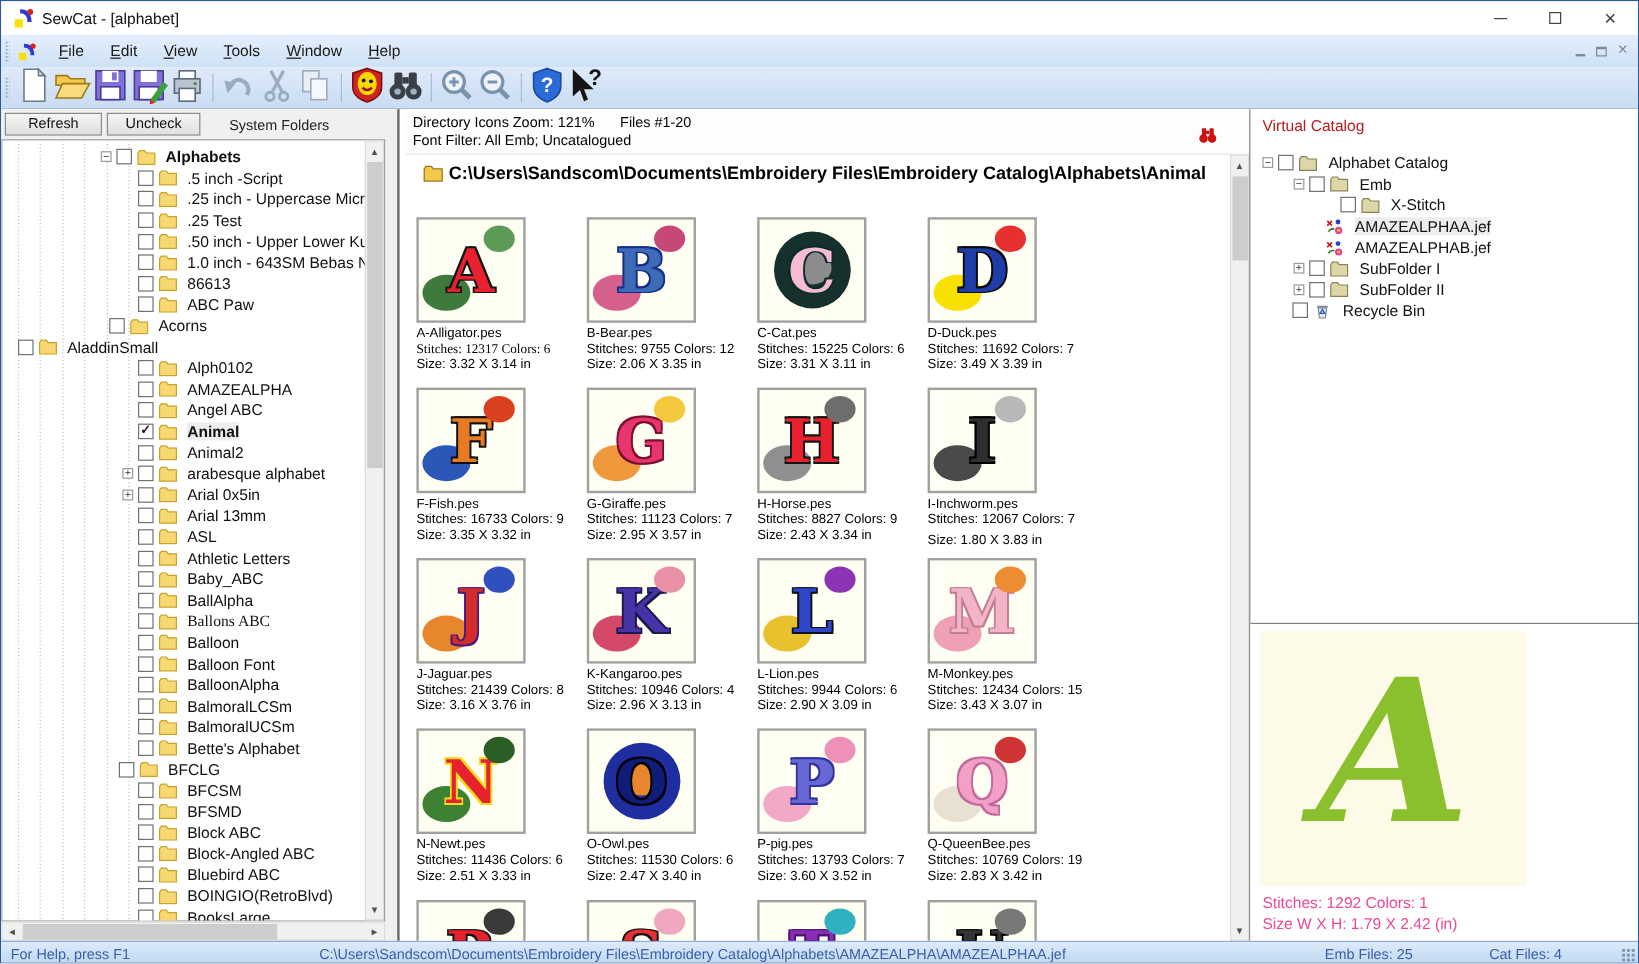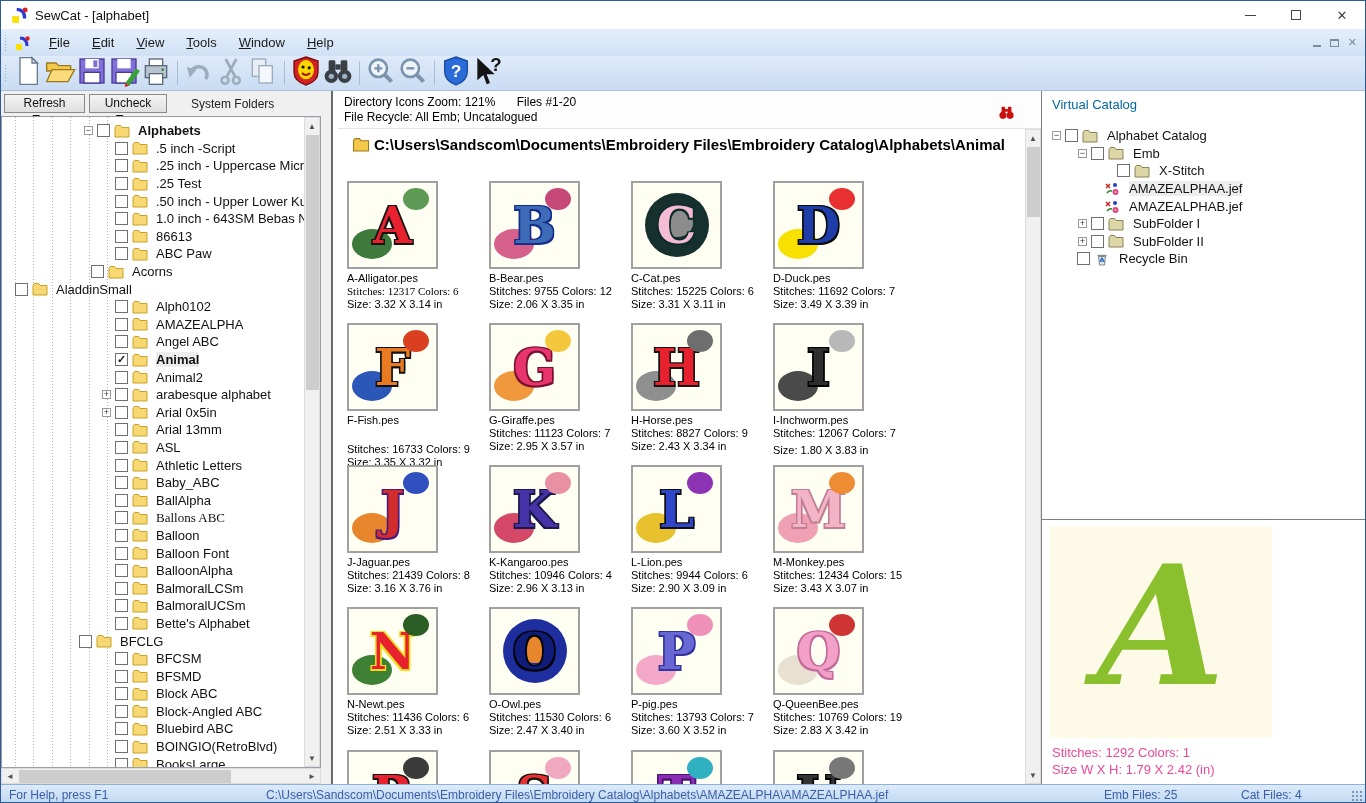--- a/index.html
+++ b/index.html
@@ -87,21 +87,21 @@
   .blob1 { position:absolute; left:3px; bottom:8px; width:40px; height:30px; border-radius:50%; }
   .blob2 { position:absolute; right:7px; top:5px; width:26px; height:22px; border-radius:50%; z-index:3; }
   .disc  { position:absolute; left:12px; top:10px; width:64px; height:64px; border-radius:50%; }
   .face  { position:absolute; left:28px; top:26px; width:32px; height:28px; border-radius:50%; z-index:1; }
   .thumb-letter { position:absolute; inset:0; display:flex; align-items:center; justify-content:center;
                   font-family:"DejaVu Serif", serif; font-weight:bold; font-size:50px; z-index:2; }
   .cap { font-size:11px; line-height:13px; color:#000; margin-top:3px; white-space:nowrap; }
 
   
   .right-panel { position:absolute; left:1040px; top:0; width:326px; height:693px; background:#fff; border-left:1px solid #808080; }
-  .vc-title { position:absolute; left:10px; top:6px; font-size:13px; color:#0369a1; }
+  .vc-title { position:absolute; left:10px; top:6px; font-size:13px; color:#b91c1c; }
   .vc-tree { position:absolute; left:4px; top:36px; width:318px; }
   .vc-tree .tree-row { height:17.6px; }
   .preview-panel { position:absolute; left:0; top:428px; width:326px; height:265px; border-top:1px solid #808080; background:#fff; }
   .preview-img { position:absolute; left:8px; top:6px; width:222px; height:212px; background:#fdfbe8;
                  display:flex; align-items:center; justify-content:center; }
   .preview-letter { font-family:"DejaVu Serif", serif; font-style:italic; font-weight:bold; font-size:165px;
                     line-height:1; transform:translateY(-6px); }
   .preview-stats { position:absolute; left:10px; top:224px; font-size:13px; color:#ec4899; line-height:17px; }
 
   
@@ -571,21 +571,21 @@
             <div class="tree-row" style="padding-left: 100px;">
               <span class="exp-spacer"></span>
               <span class="cb"></span>
               <span style="display: inline-flex; margin-right: 4px;">
                 <svg width="16" height="14" viewBox="0 0 16 14" xmlns="http://www.w3.org/2000/svg">
                   <path d="M1 13V3.5L2.4 1.5h4.2L8 3.5h7V13z" fill="#f7d873" stroke="#c9a227" stroke-width="1"></path>
                 </svg>
               </span>
               <span class="lbl">Bette's Alphabet</span>
             </div>
-            <div class="tree-row" style="padding-left: 64px;">
+            <div class="tree-row" style="padding-left: 84px;">
               <span class="exp-spacer"></span>
               <span class="cb"></span>
               <span style="display: inline-flex; margin-right: 4px;">
                 <svg width="16" height="14" viewBox="0 0 16 14" xmlns="http://www.w3.org/2000/svg">
                   <path d="M1 13V3.5L2.4 1.5h4.2L8 3.5h7V13z" fill="#f7d873" stroke="#c9a227" stroke-width="1"></path>
                 </svg>
               </span>
               <span class="lbl">BFCLG</span>
             </div>
             <div class="tree-row" style="padding-left: 100px;">
@@ -675,21 +675,21 @@
     </div>
 
     <div class="splitter-v"></div>
 
     <div class="center-panel">
       <div class="center-header">
         <div class="ch-line1">
           <span>Directory Icons Zoom: 121%</span>
           <span class="files-count">Files #1-20</span>
         </div>
-        <div class="ch-line2">File Recycle: All Emb; Uncatalogued</div>
+        <div class="ch-line2">Font Filter: All Emb; Uncatalogued</div>
         <span class="ch-binoc" id="red-binoc"><svg width="17" height="17" viewBox="0 0 24 24" xmlns="http://www.w3.org/2000/svg">
               <rect x="5" y="4" width="5" height="9" rx="1" fill="#cc1111"></rect>
               <rect x="14" y="4" width="5" height="9" rx="1" fill="#cc1111"></rect>
               <rect x="10" y="7" width="4" height="4" fill="#cc1111"></rect>
               <circle cx="7" cy="16" r="5" fill="#cc1111"></circle>
               <circle cx="17" cy="16" r="5" fill="#cc1111"></circle>
             </svg></span>
       </div>
       <div class="center-content">
         <div class="path-row">
@@ -739,21 +739,21 @@
               <div class="cap" style="margin-top: 0px;">Stitches: 11692 Colors: 7</div>
               <div class="cap" style="margin-top: 0px;">Size: 3.49 X 3.39 in</div>
             </div>
             <div>
               <div class="thumb">
                 <span class="blob1" style="background:#2b57b8"></span>
                      <span class="thumb-letter" style="color:#e87a22; text-shadow:-1.5px -1.5px 0 #101010,1.5px -1.5px 0 #101010,-1.5px 1.5px 0 #101010,1.5px 1.5px 0 #101010">F</span>
                      <span class="blob2" style="background:#d94020"></span>
               </div>
               <div class="cap">F-Fish.pes</div>
-              <div class="cap" style="margin-top: 16px;">Stitches: 16733 Colors: 9</div>
+              <div class="cap" style="margin-top: 0px;">Stitches: 16733 Colors: 9</div>
               <div class="cap" style="margin-top: 0px;">Size: 3.35 X 3.32 in</div>
             </div>
             <div>
               <div class="thumb">
                 <span class="blob1" style="background:#f0983c"></span>
                      <span class="thumb-letter" style="color:#e8356f; text-shadow:-1.5px -1.5px 0 #7a1030,1.5px -1.5px 0 #7a1030,-1.5px 1.5px 0 #7a1030,1.5px 1.5px 0 #7a1030">G</span>
                      <span class="blob2" style="background:#f4c83c"></span>
               </div>
               <div class="cap">G-Giraffe.pes</div>
               <div class="cap" style="margin-top: 0px;">Stitches: 11123 Colors: 7</div>

